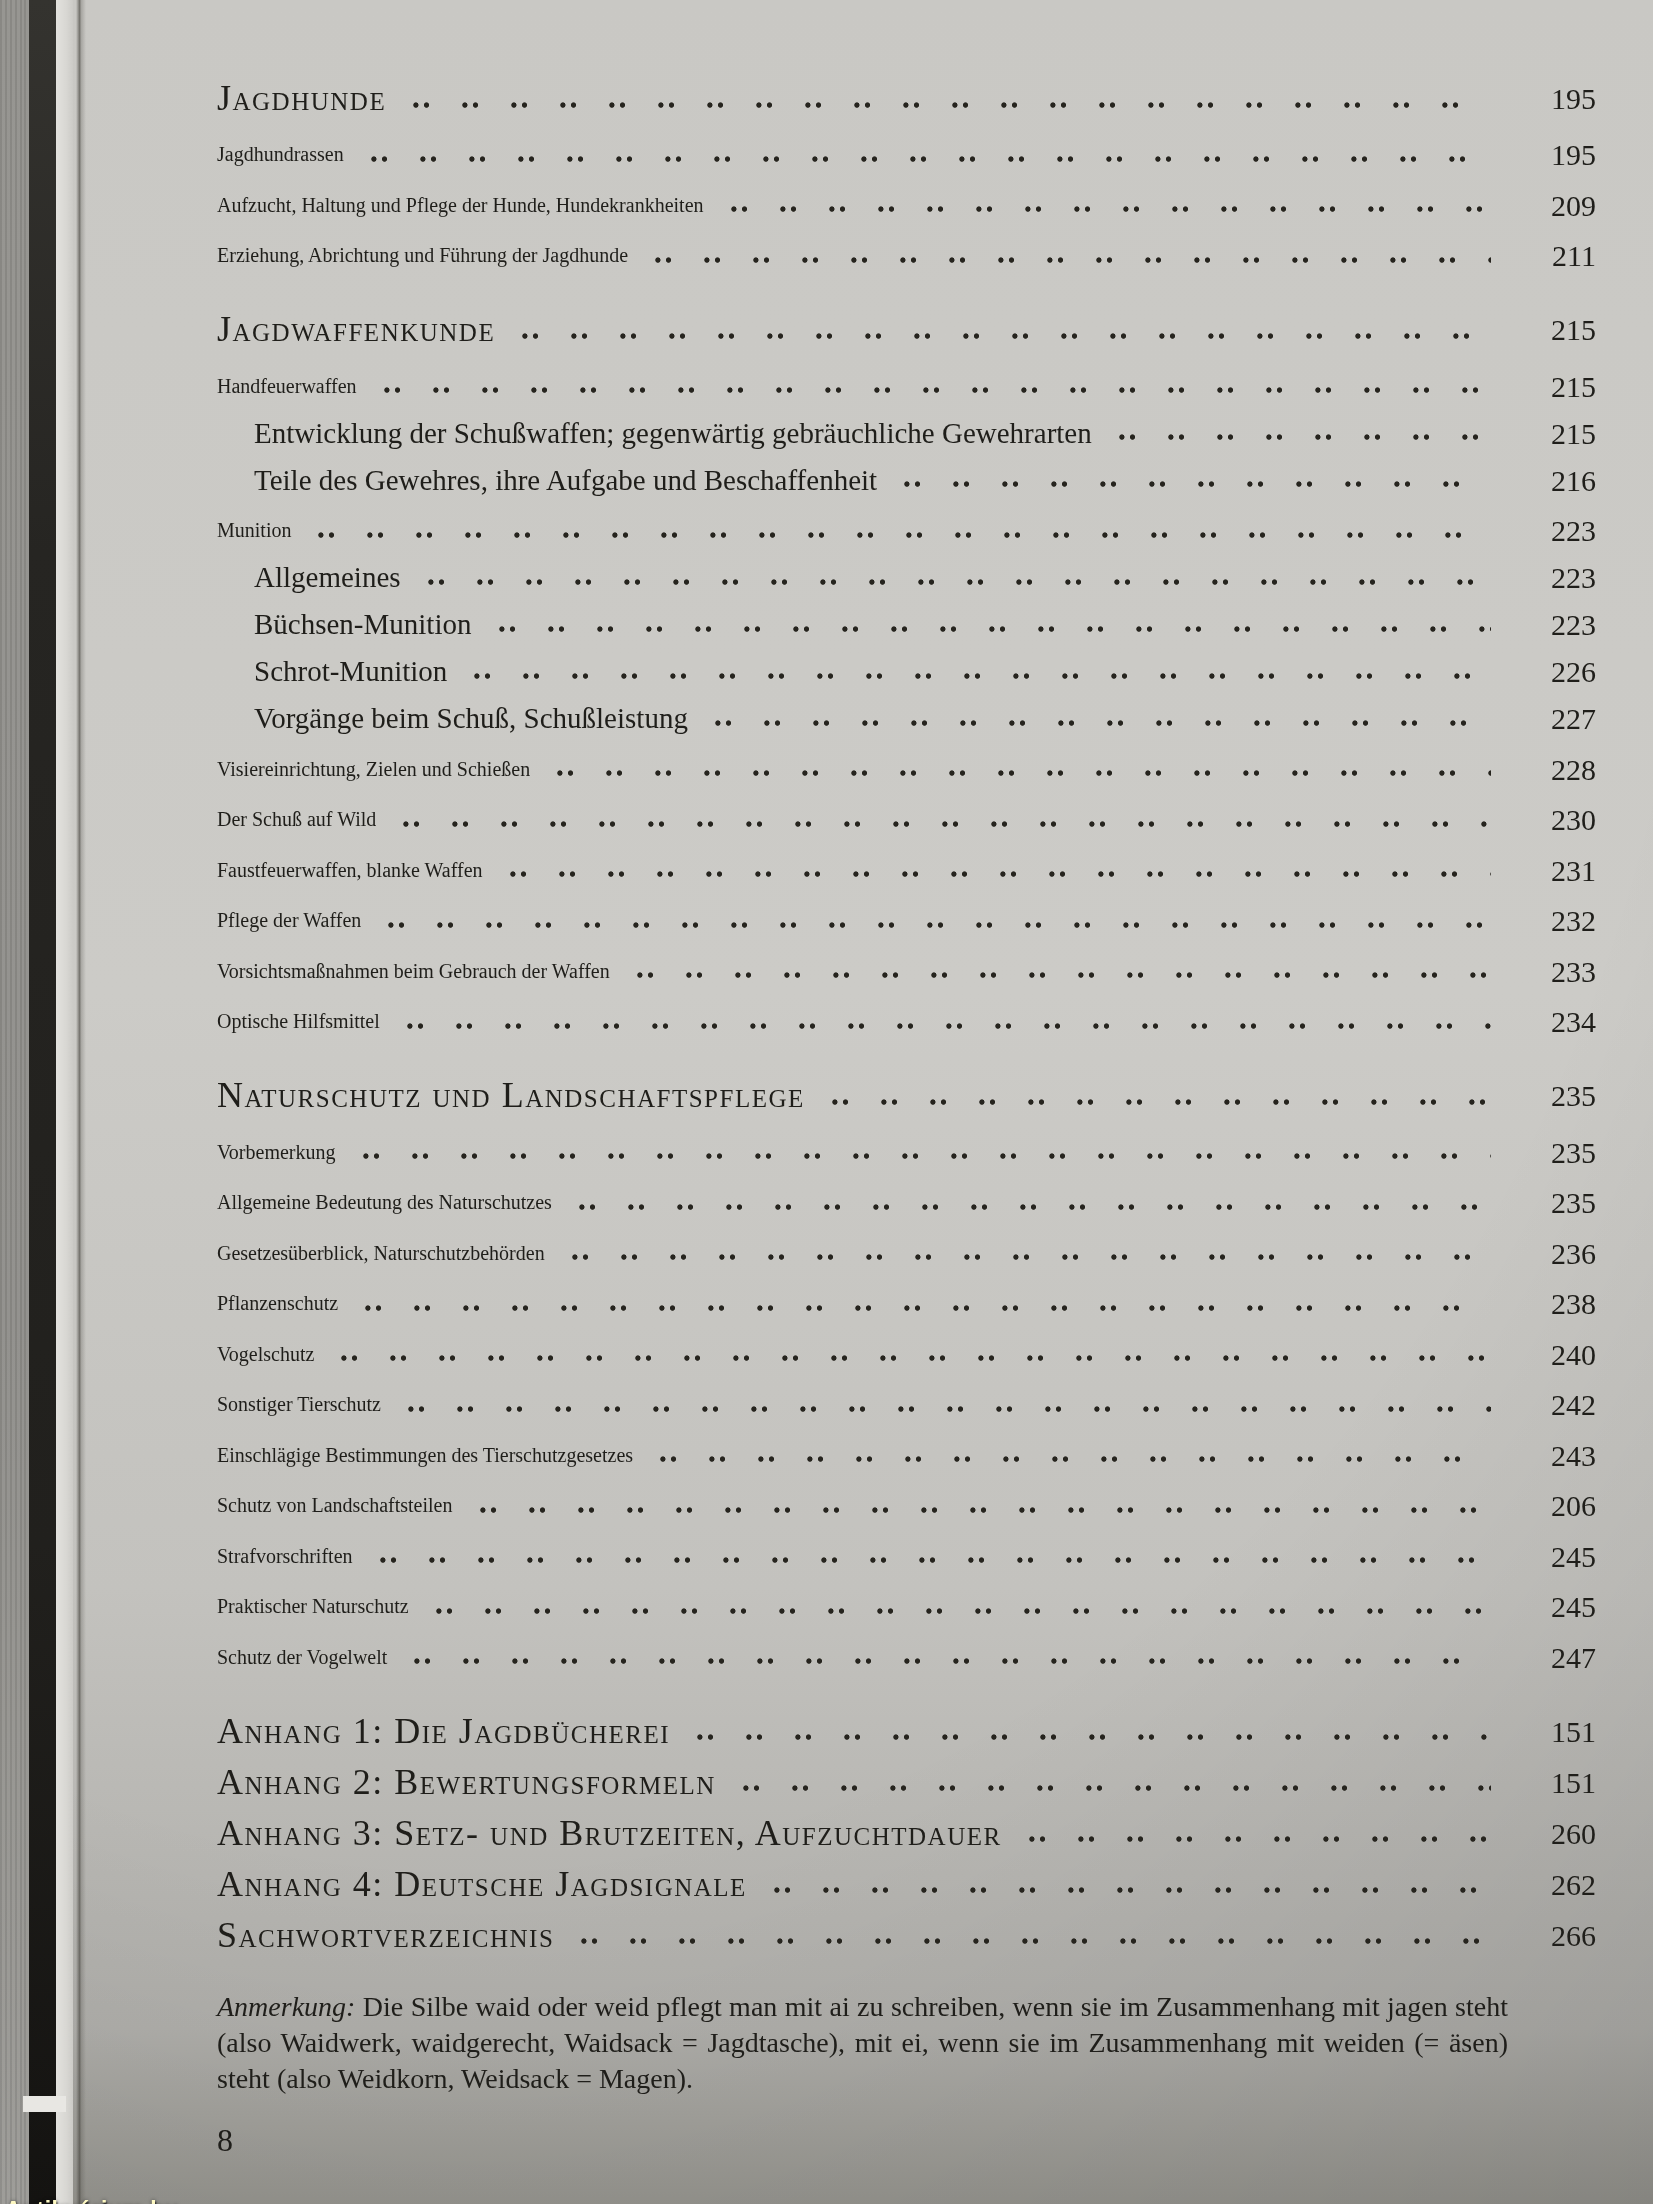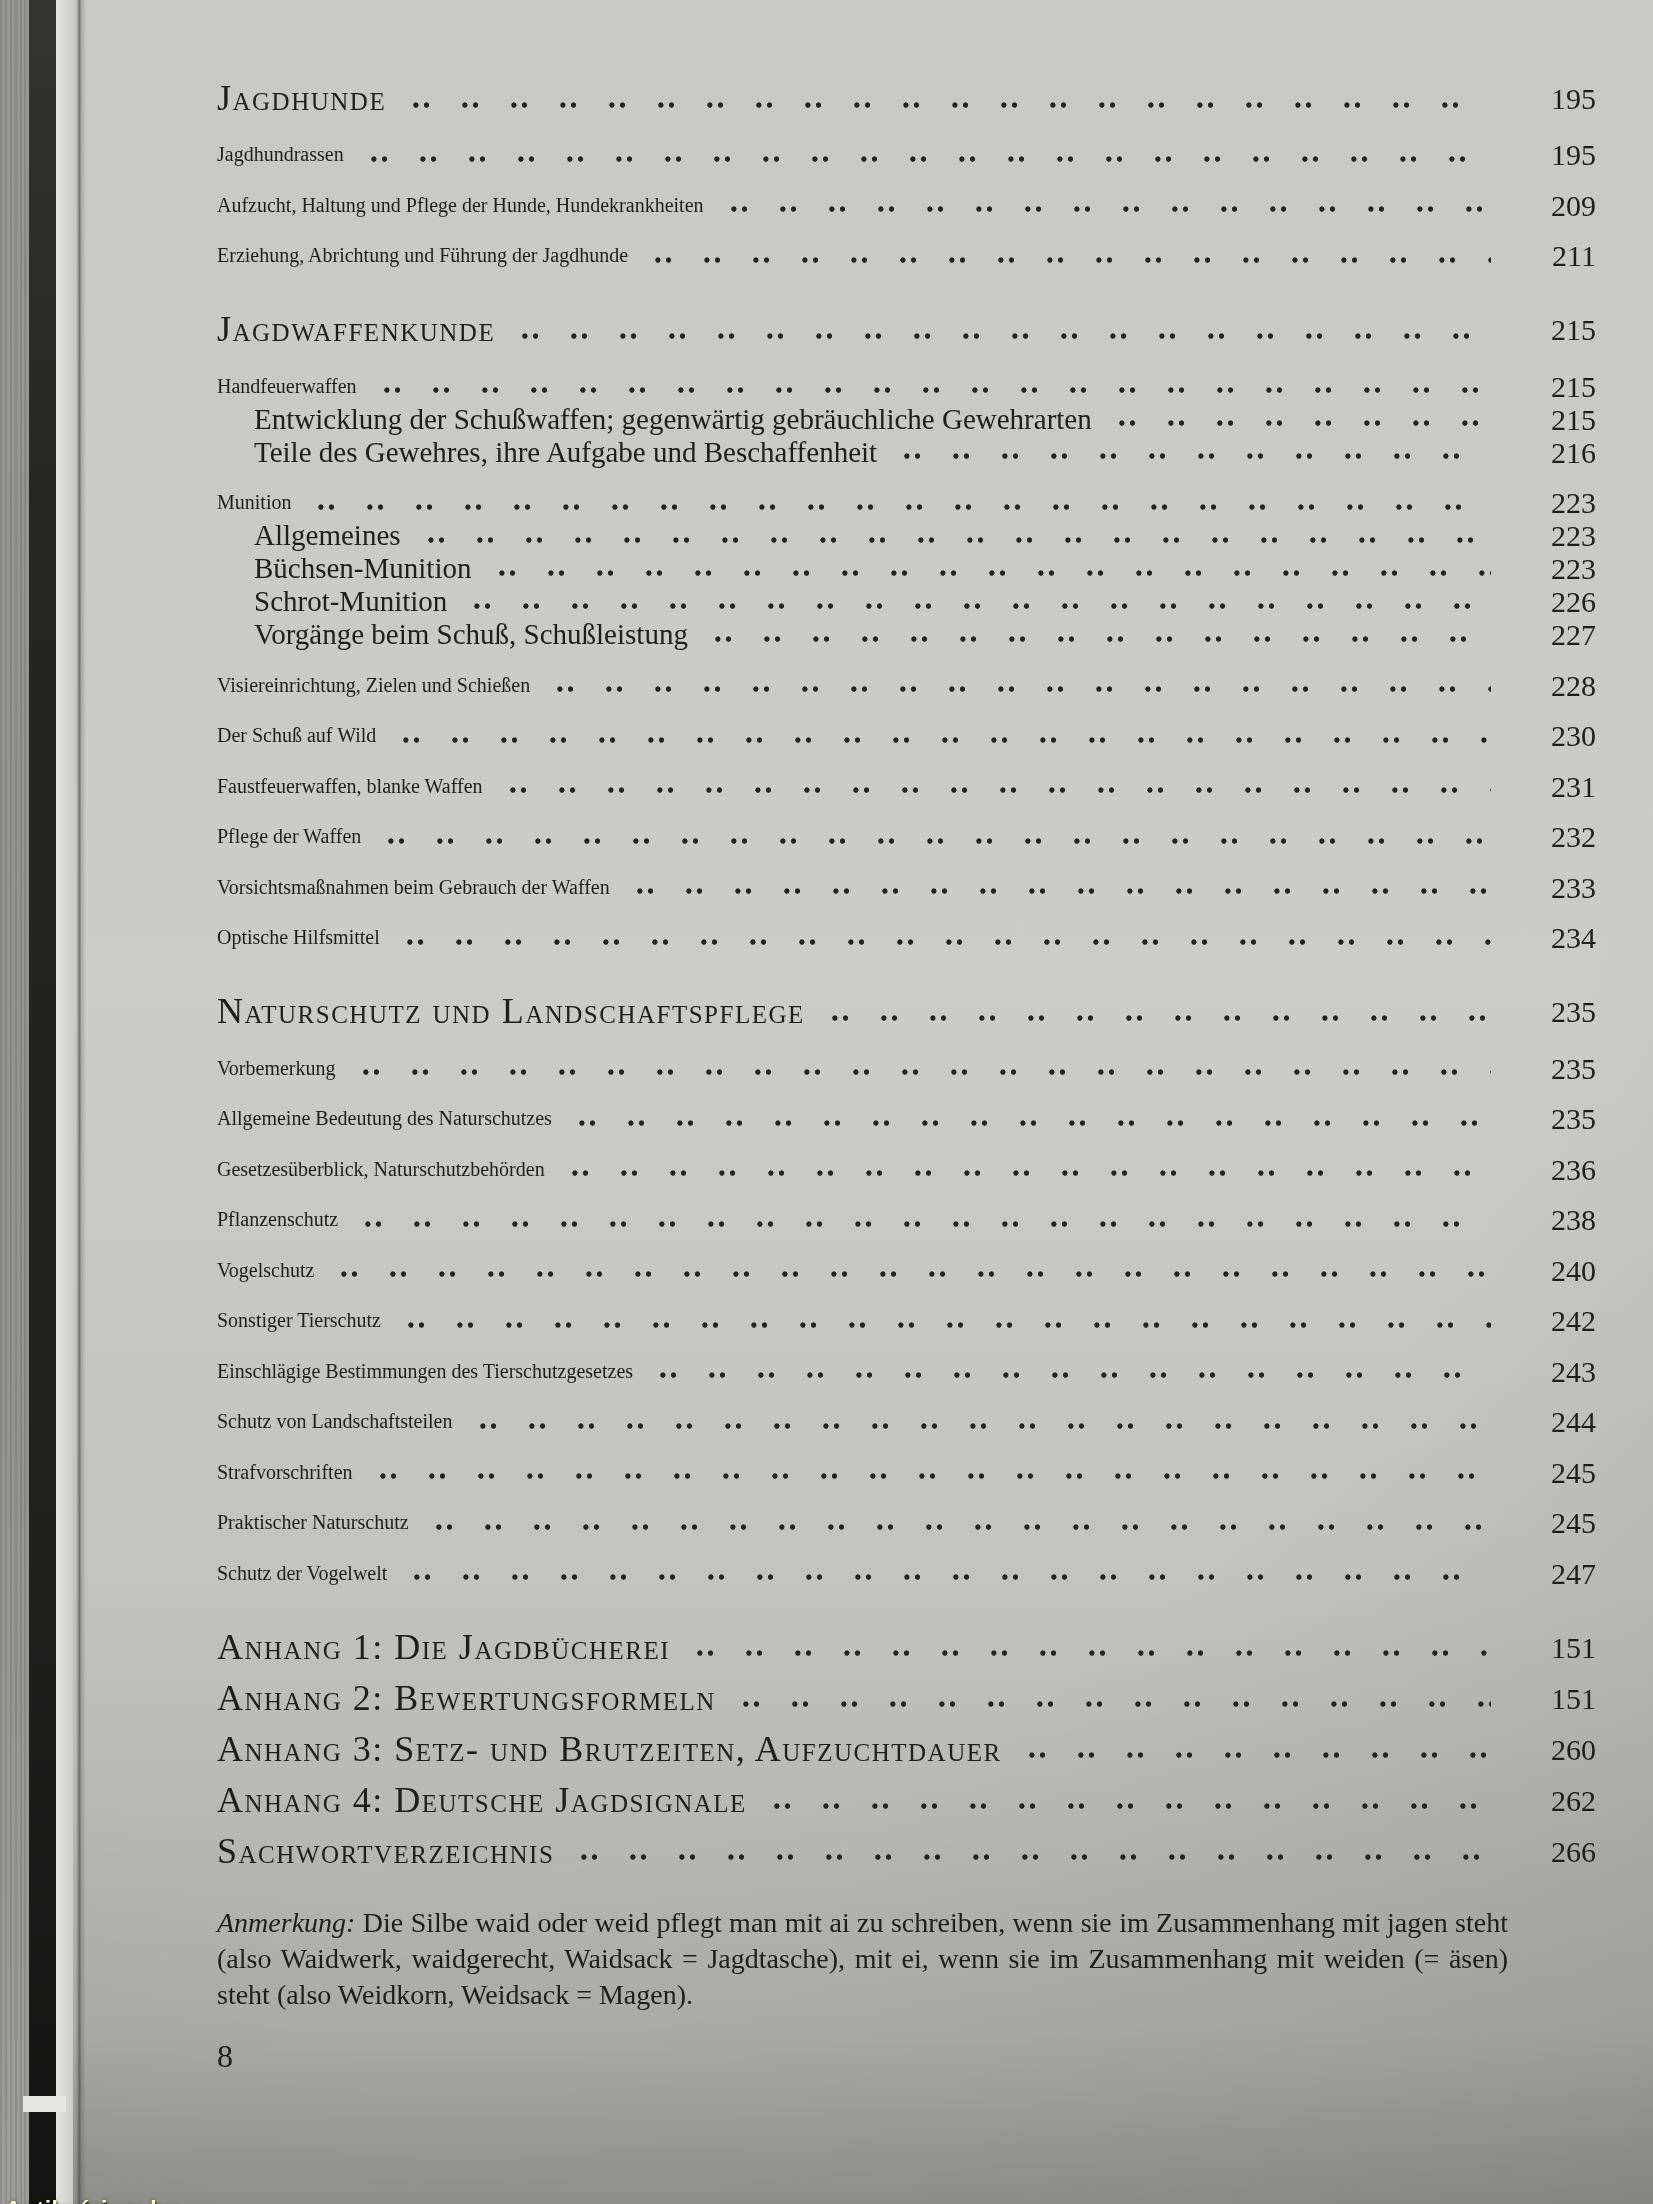--- a/index.html
+++ b/index.html
@@ -37,21 +37,21 @@
       linear-gradient(180deg,#c9c8c4 0%,#cccbc7 45%,#c3c2be 72%,#afaeaa 92%,#96958f 100%);
   }
   .crease{
     position:absolute;left:2.9px;top:0;bottom:0;width:9.7px;
     background:linear-gradient(90deg, rgba(74,72,66,0.0) 0%, rgba(74,72,66,0.65) 35%, rgba(74,72,66,0.25) 55%, rgba(74,72,66,0) 100%);
   }
   
   .toc{position:relative;}
   .row{display:flex;height:33px;line-height:33px;margin-top:17.5px;}
   .row:first-child{margin-top:0;}
-  .row-sub{margin-top:0;margin-left:37px;justify-content:space-between;}
+  .row-sub{margin-top:14px;margin-left:37px;justify-content:space-between;}
   .row-heading{height:41px;line-height:41px;margin-top:37px;}
   .row-heading + .row-heading{margin-top:10px;}
   .row-heading + .row-entry{margin-top:19.4px;}
   .title{white-space:nowrap;font-size:20px;}
   .row-sub .title{font-size:29px;}
   .row-heading .title{
     font-size:36px;
     font-variant:small-caps;
     letter-spacing:1.5px;
   }
@@ -236,21 +236,21 @@
           <span class="pnum">242</span>
         </div>
         <div class="row row-entry">
           <span class="title">Einschlägige Bestimmungen des Tierschutzgesetzes</span>
           <span class="leader"></span>
           <span class="pnum">243</span>
         </div>
         <div class="row row-entry">
           <span class="title">Schutz von Landschaftsteilen</span>
           <span class="leader"></span>
-          <span class="pnum">244</span>
+          <span class="pnum">206</span>
         </div>
         <div class="row row-entry">
           <span class="title">Strafvorschriften</span>
           <span class="leader"></span>
           <span class="pnum">245</span>
         </div>
         <div class="row row-entry">
           <span class="title">Praktischer Naturschutz</span>
           <span class="leader"></span>
           <span class="pnum">245</span>

